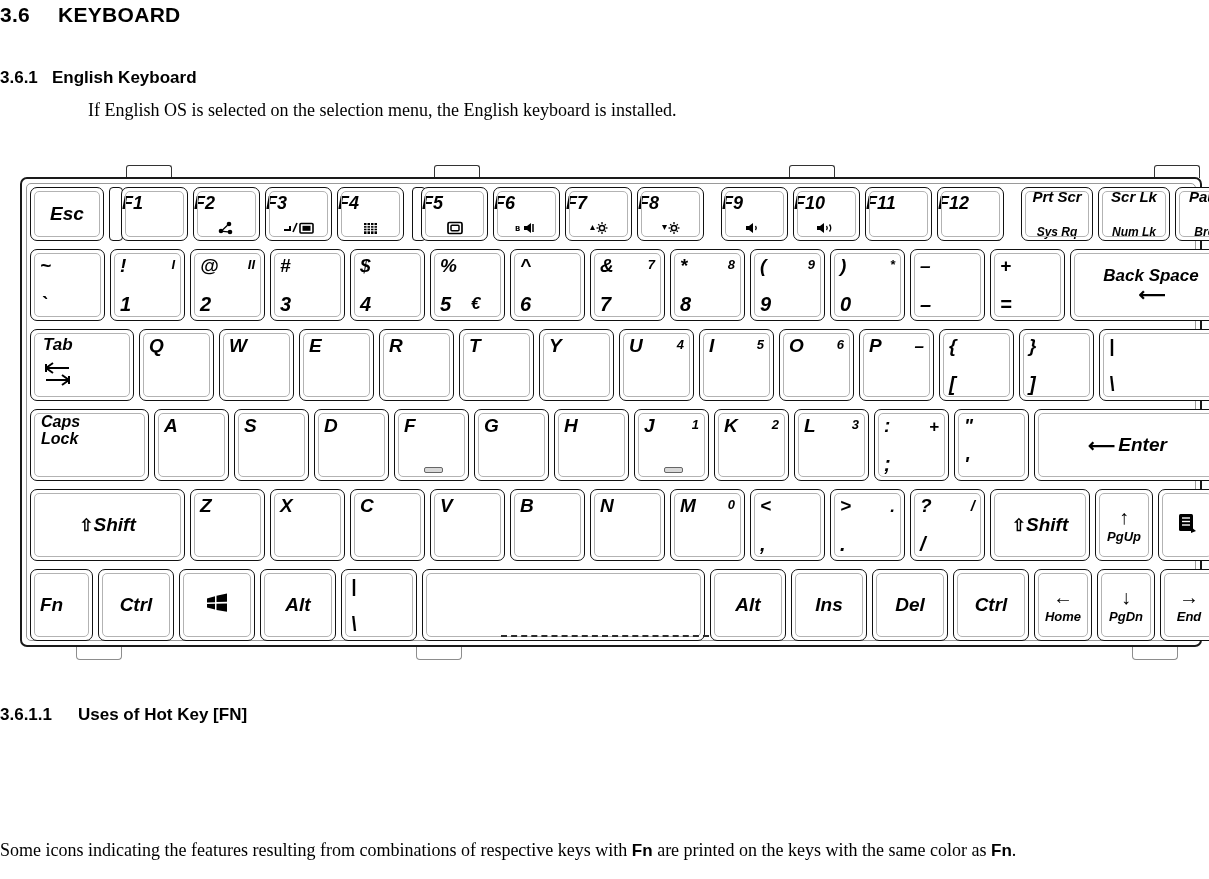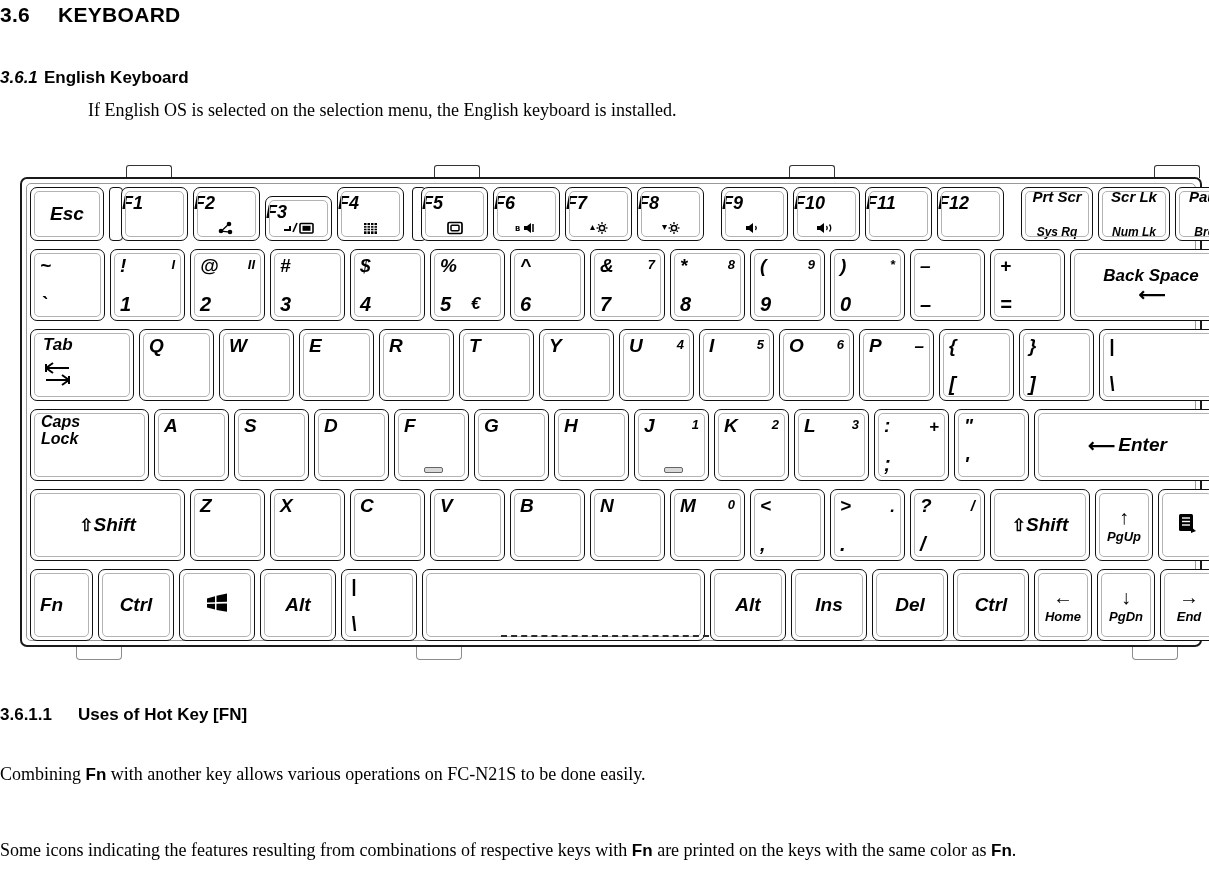--- a/index.html
+++ b/index.html
@@ -27,21 +27,21 @@
   }
   .h-sec .num { display: inline-block; width: 58px; }
 
   .h-sub {
     font-family: "Liberation Sans", sans-serif;
     font-weight: bold;
     font-size: 17px;
     margin: 0;
     padding: 22px 0 0 0;
   }
-  .h-sub .num { display: inline-block; width: 44px; font-style: italic; }
+  .h-sub .num { display: inline-block; width: 52px; }
 
   .h-subsub {
     font-family: "Liberation Sans", sans-serif;
     font-weight: bold;
     font-size: 17px;
     margin: 0;
     padding: 0;
   }
   .h-subsub .num { display: inline-block; width: 78px; }
 
@@ -301,21 +301,21 @@
       <div class="fn-icon">
         <svg width="20" height="14" viewBox="0 0 20 14">
           <circle cx="4" cy="10" r="2.3" fill="#000"></circle>
           <circle cx="12" cy="3" r="2.3" fill="#000"></circle>
           <circle cx="13" cy="11" r="2.3" fill="#000"></circle>
           <path d="M5.5 9 L10.5 4.3 M6 10.3 L11 10.8" stroke="#000" stroke-width="1.3" fill="none"></path>
         </svg>
       </div>
     </div>
 
-    <div class="key" style="width:67px;margin-top:9px;">
+    <div class="key" style="width:67px;">
       <div class="kcap">
           <div class="fn-label">F3</div>
         </div>
       <div class="fn-icon">
         <svg width="34" height="14" viewBox="0 0 34 14">
           <path d="M2 9 L8 9 L8 5" stroke="#000" stroke-width="2" fill="none"></path>
           <path d="M11 11 L15 2" stroke="#000" stroke-width="1.6"></path>
           <rect x="18" y="2.5" width="13" height="9.5" rx="1" stroke="#000" stroke-width="1.6" fill="none"></rect>
           <rect x="20.5" y="4.8" width="8" height="5" fill="#000"></rect>
         </svg>
@@ -925,17 +925,16 @@
   </div>
 
   <div class="space-dash"></div>
 </div>
 
 <div id="hotkey-block">
   <div class="h-subsub">
     <span class="num">3.6.1.1</span><span>Uses of Hot Key [FN]</span>
   </div>
 
-  <p class="para" id="p1"><span>Combining </span><span class="bold-sans">Fn</span><span> with another key allows various operations on FC-N21S to be done easily.</span></p>
 
 
   <p class="para" id="p3"><span>Some icons indicating the features resulting from combinations of respective keys with </span><span class="bold-sans">Fn</span><span> are printed on the keys with the same color as </span><span class="bold-sans">Fn</span><span>.</span></p>
 </div>
 
 </body></html>

